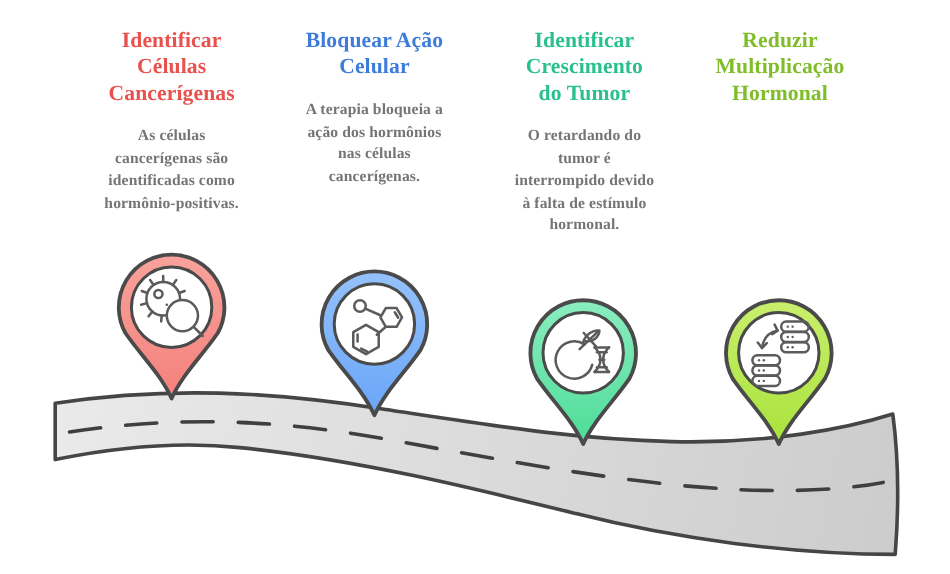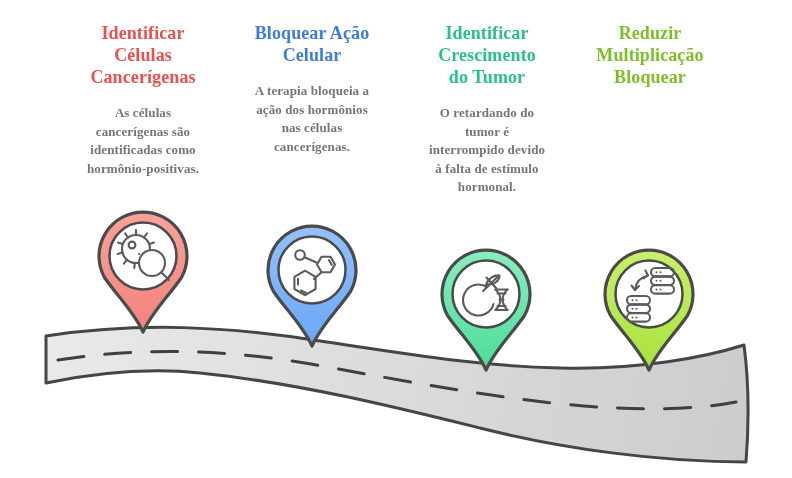--- a/index.html
+++ b/index.html
@@ -72,21 +72,21 @@
 do Tumor</h3>
     <p class="body">O retardando do
 tumor é
 interrompido devido
 à falta de estímulo
 hormonal.</p>
   </div>
   <div class="col" id="col-4">
     <h3 class="title" style="color: rgb(127, 189, 41);">Reduzir
 Multiplicação
-Bloquear</h3>
+Hormonal</h3>
   </div>
 
   <svg class="pin" id="pin-1" viewBox="-50 -50 100 130">
     <defs>
       <linearGradient id="pg1" x1="0" y1="0" x2="0" y2="1">
         <stop offset="0" stop-color="#f8a29b"></stop>
         <stop offset="1" stop-color="#f4817c"></stop>
       </linearGradient>
     </defs>
     <path d="M -38.5 21.5 A 44 44 0 1 1 38.5 21.5 C 25 41 9 56 0 76 C -9 56 -25 41 -38.5 21.5 Z" fill="url(#pg1)" stroke="#4a4a4a" stroke-width="3.2" stroke-linejoin="round"></path>

